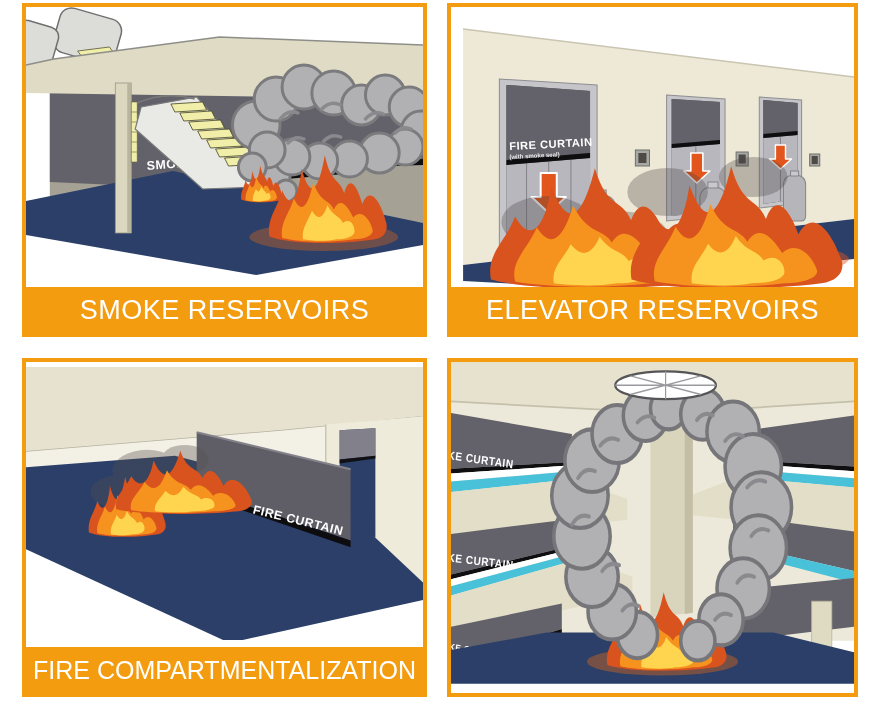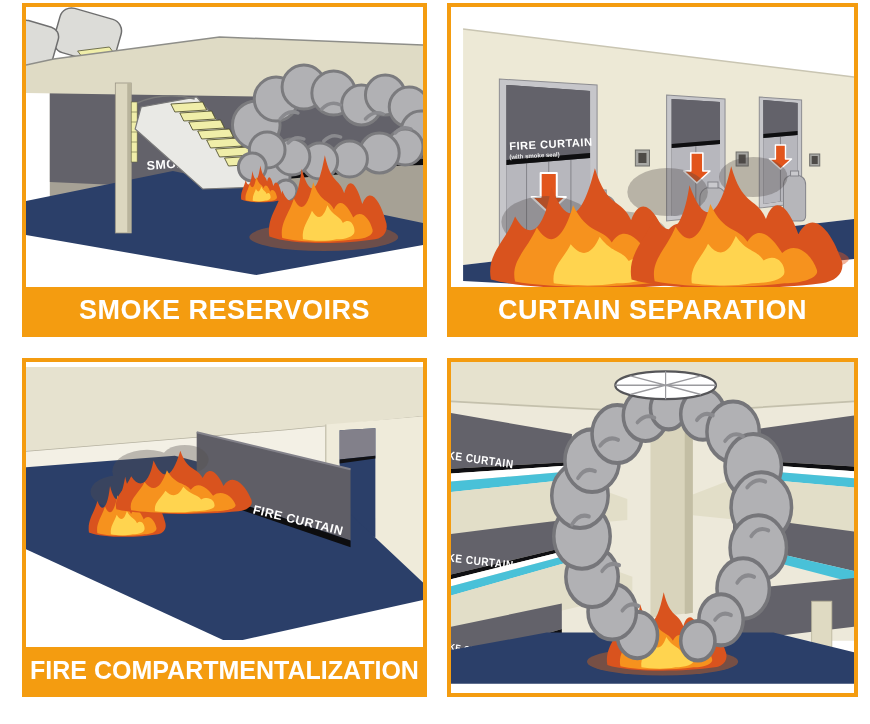--- a/index.html
+++ b/index.html
@@ -19,21 +19,21 @@
     background:#ffffff;
     display:flex;flex-direction:column;
     overflow:hidden;
   }
   .art{flex:1 1 auto;background:#ffffff;overflow:hidden;}
   .art svg{display:block;width:100%;height:100%;}
   figcaption.caption{
     flex:0 0 46px;height:46px;
     background:#F49C10;color:#ffffff;
     display:flex;align-items:center;justify-content:center;
-    font-weight:bold;font-size:27px;letter-spacing:.5px;
+    font-weight:normal;font-size:27px;letter-spacing:.5px;
     white-space:nowrap;
   }
   figcaption.caption.tight{font-size:25px;letter-spacing:0;margin-top:7px;}
   text{font-family:"Liberation Sans",sans-serif;}
 </style>
 </head>
 <body>
 
 <div class="grid">
 
@@ -195,21 +195,21 @@
           <ellipse cx="165" cy="228" rx="50" ry="24"></ellipse>
         </g>
 
         <g>
           <ellipse cx="220" cy="252" rx="175" ry="22" fill="#E2551C" opacity="0.45"></ellipse>
           <use href="#flame" transform="translate(30,150) scale(2.4,1.857)"></use>
           <use href="#flame" transform="translate(170,148) scale(2.3,1.886)"></use>
         </g>
       </svg>
     </div>
-    <figcaption class="caption">CURTAIN SEPARATION</figcaption>
+    <figcaption class="caption">ELEVATOR RESERVOIRS</figcaption>
   </figure>
 
   <figure class="panel">
     <div class="art">
       <svg viewBox="0 0 400 285" preserveAspectRatio="none">
 
         <g>
           <polygon points="0,5 400,5 400,56 262,70 0,92" fill="#E6E2CF"></polygon>
           <polyline points="0,92 262,70 400,56" fill="none" stroke="#B5B1A0" stroke-width="1.5"></polyline>
         </g>

